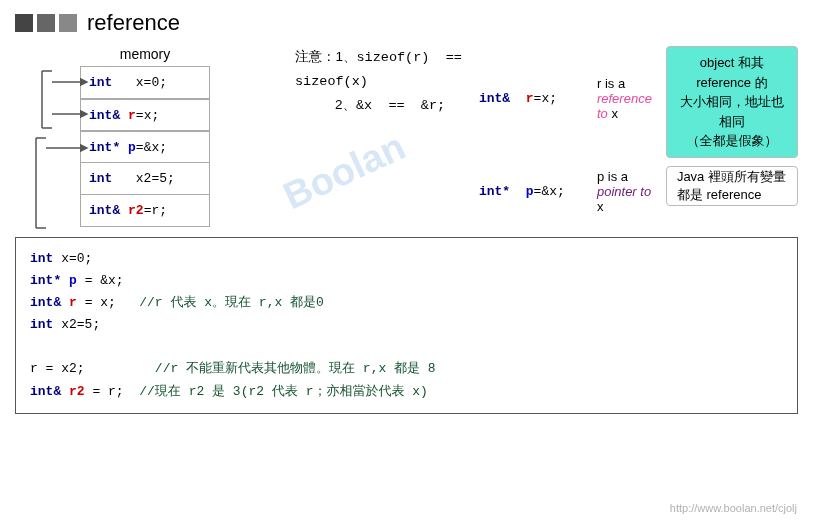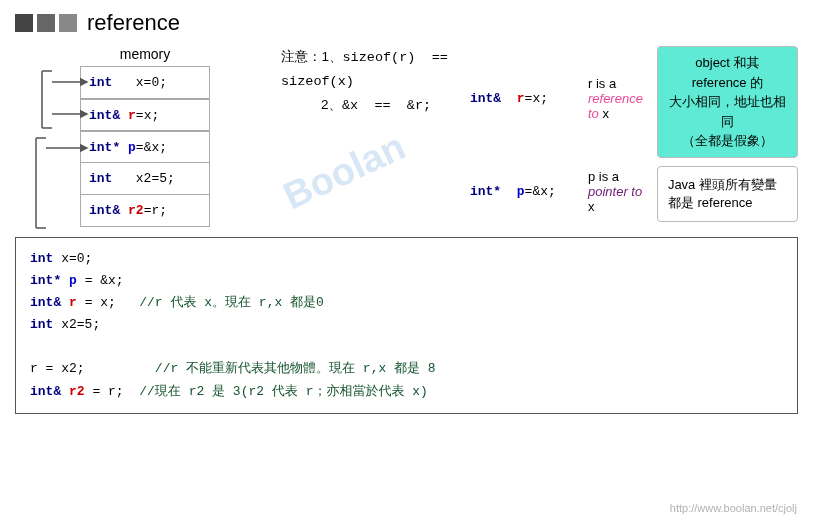--- a/index.html
+++ b/index.html
@@ -32,21 +32,21 @@
     .header-title {
       font-size: 22px;
       font-weight: normal;
       font-family: Arial, sans-serif;
     }
 
     
     .main-content {
       display: flex;
       padding: 0 15px;
-      gap: 6px;
+      gap: 20px;
     }
 
     
     .memory-section {
       display: flex;
       flex-direction: column;
       align-items: center;
       min-width: 260px;
     }
     .memory-label {
@@ -90,21 +90,21 @@
       padding: 6px 10px;
       font-size: 13px;
       line-height: 1.5;
       max-width: 220px;
       text-align: center;
     }
     .callout-java {
       background: #fff;
       border: 1px solid #bbb;
       border-radius: 4px;
-      padding: 9px 10px;
+      padding: 1px 10px;
       font-size: 13px;
       max-width: 260px;
     }
 
     
     .code-block {
       margin: 10px 15px;
       border: 1.5px solid #555;
       background: #fff;
       padding: 10px 14px;

